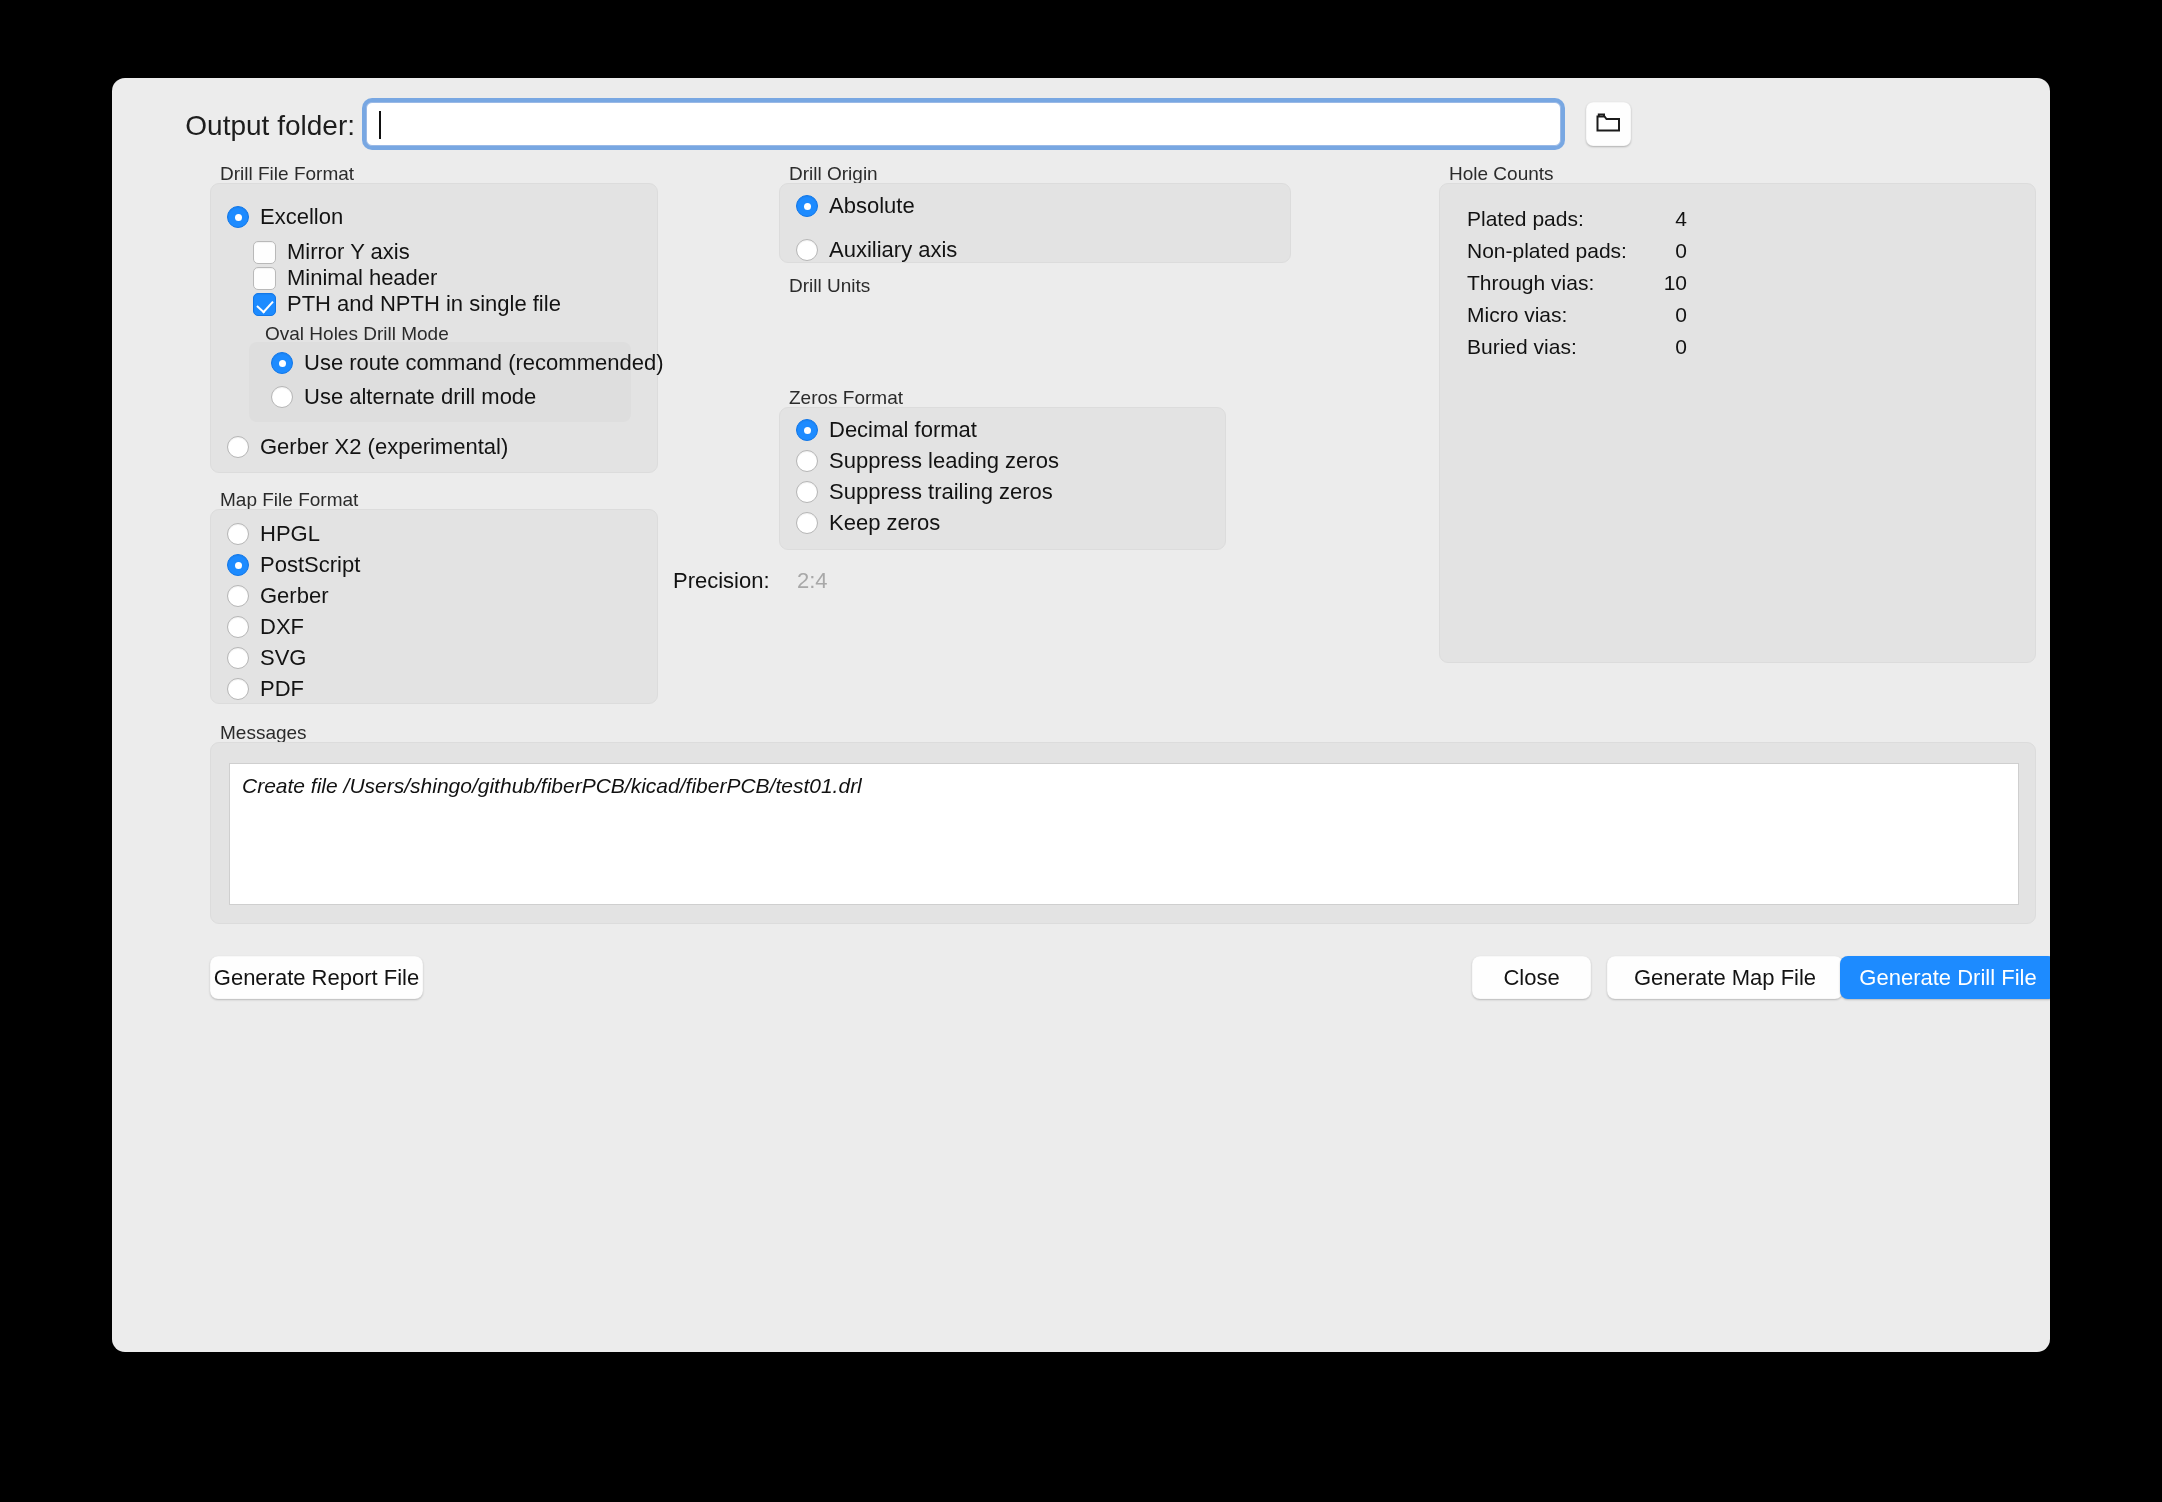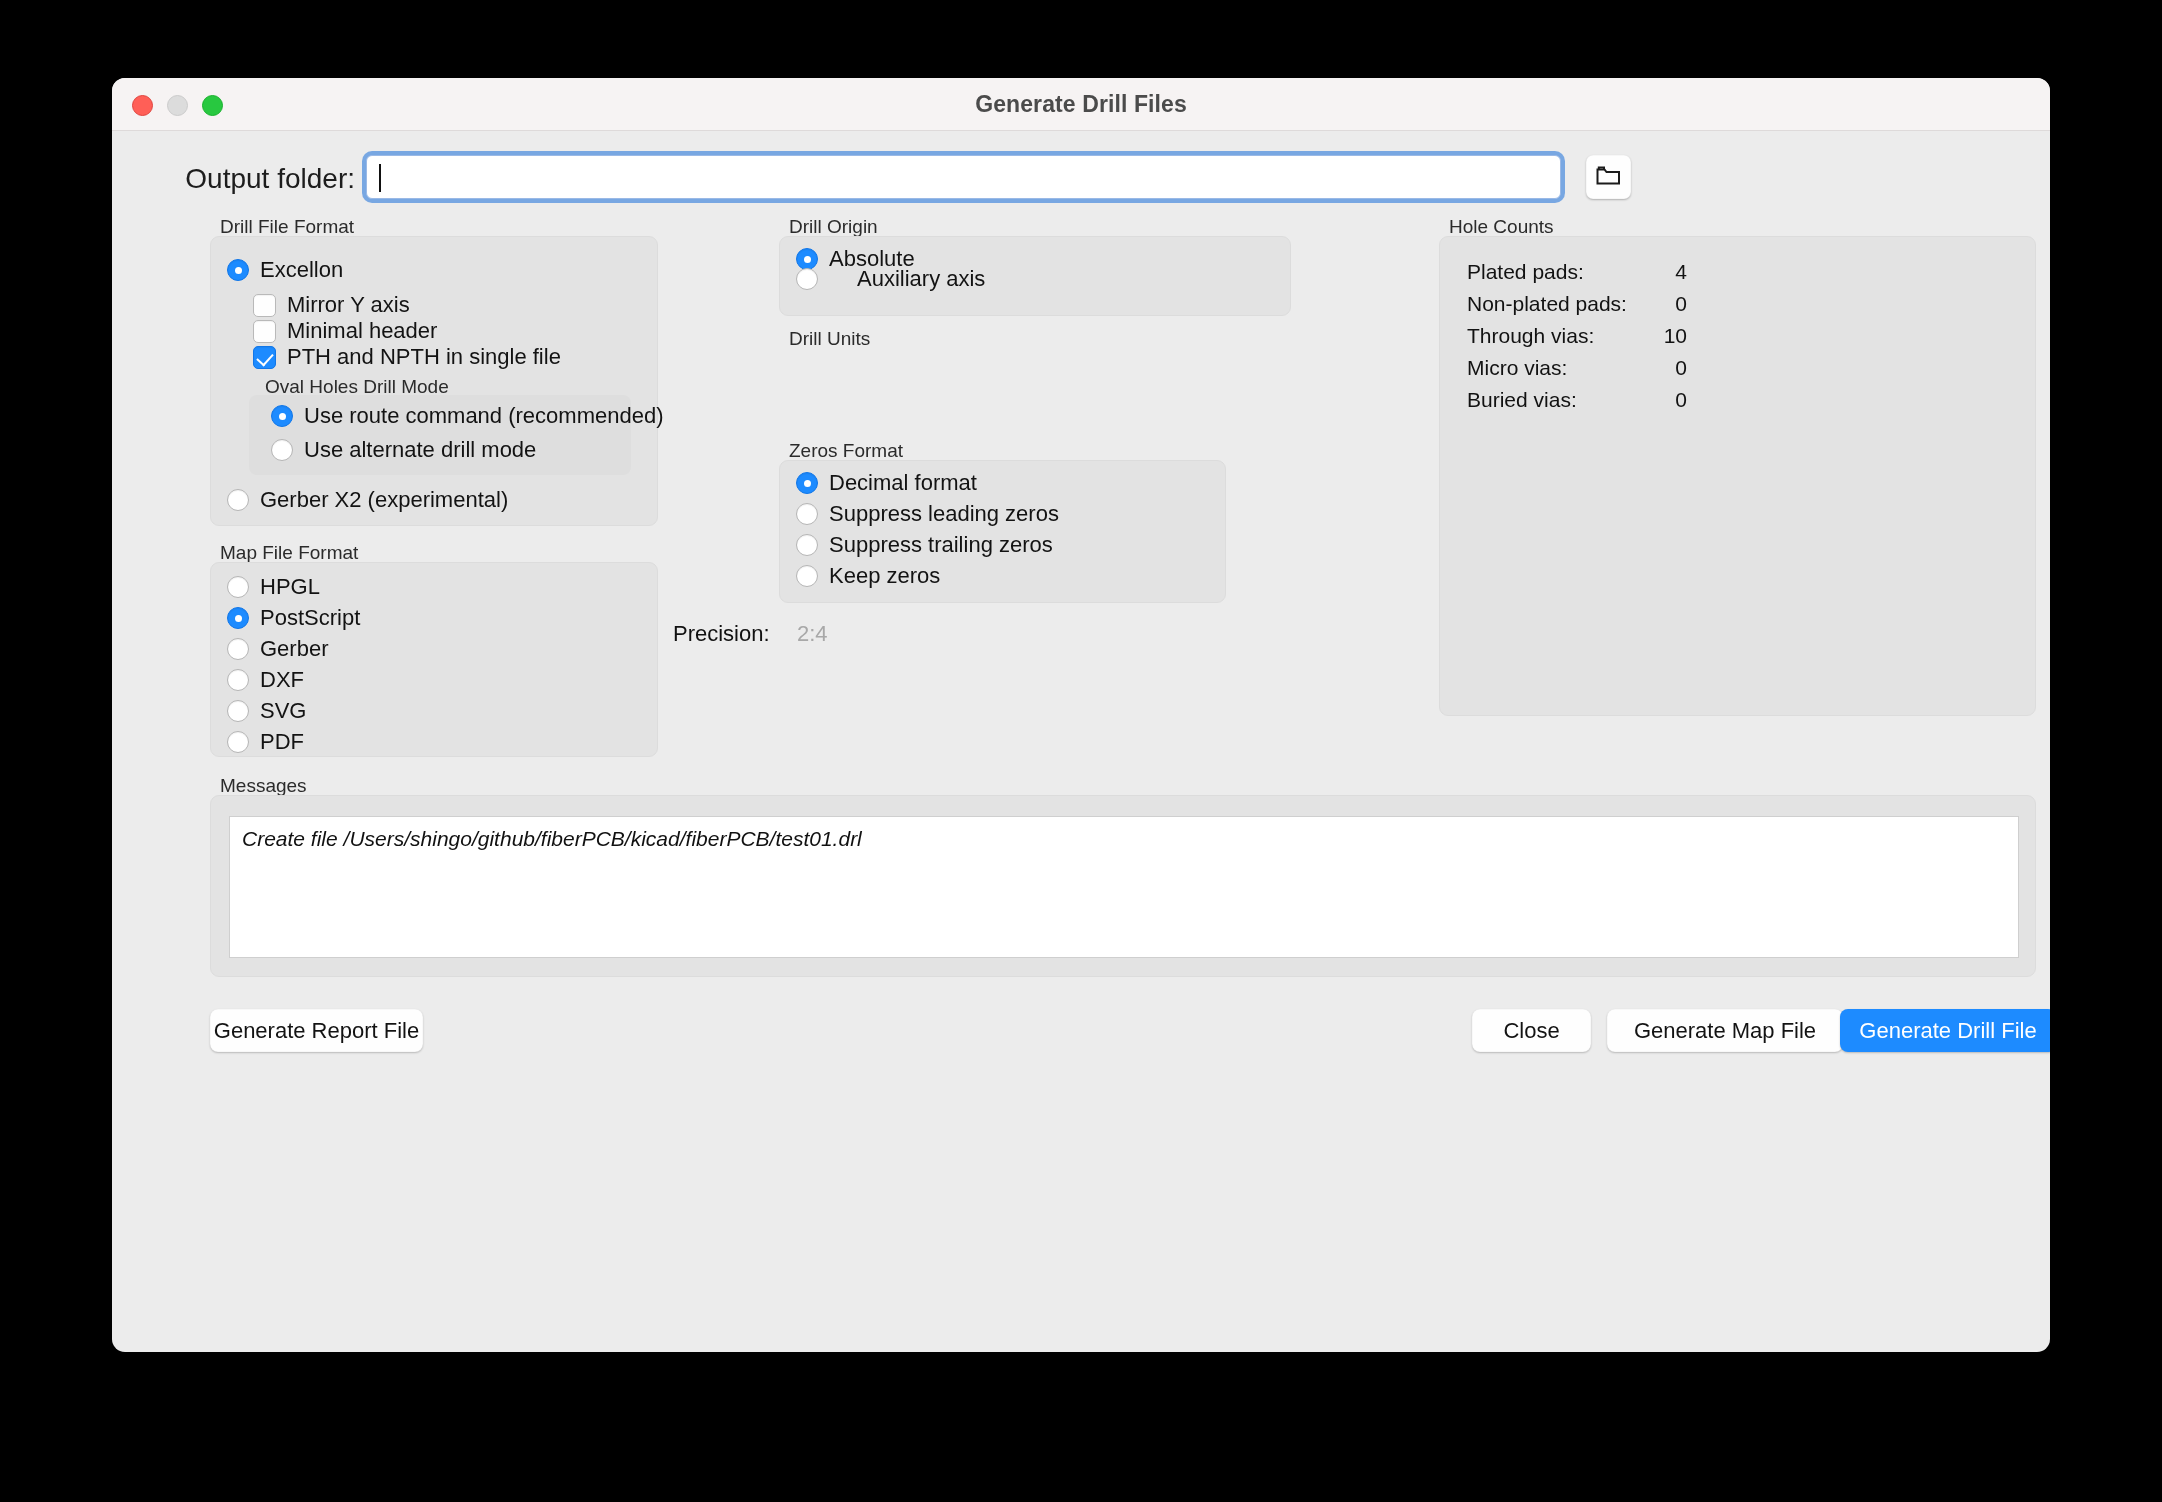--- a/index.html
+++ b/index.html
@@ -175,28 +175,20 @@
   .btn.primary {
     background: #1d8bff; color: #ffffff;
     box-shadow: 0 1px 2px rgba(0,0,0,0.22);
   }
 </style>
 </head>
 <body>
 
 <div id="window">
 
-  <div id="titlebar">
-    <div id="traffic">
-      <div class="light red"></div>
-      <div class="light gray"></div>
-      <div class="light green"></div>
-    </div>
-    <div id="win-title">Generate Drill Files</div>
-  </div>
 
   <div id="content">
 
     <div id="folder-row">
       <div id="folder-label">Output folder:</div>
       <div id="folder-field-wrap">
         <div id="caret"></div>
         <input id="folder-input" type="text" value="" style="">
       </div>
       <div id="browse-button">
@@ -275,21 +267,21 @@
         <span class="ctl-label">PDF</span>
       </div>
     </div>
 
     <div class="group-title" style="left:677px; top:85px;">Drill Origin</div>
     <div class="group-box" style="left:667px; top:105px; width:512px; height:80px;">
       <div class="row" style="left:16px; top:9px;">
         <span class="radio on"></span>
         <span class="ctl-label">Absolute</span>
       </div>
-      <div class="row" style="left:16px; top:29px;gap:28px;">
+      <div class="row" style="left:16px; top:53px;">
         <span class="radio"></span>
         <span class="ctl-label">Auxiliary axis</span>
       </div>
     </div>
 
     <div class="group-title" style="left:677px; top:197px;">Drill Units</div>
 
     <div class="group-title" style="left:677px; top:309px;">Zeros Format</div>
     <div class="group-box" style="left:667px; top:329px; width:447px; height:143px;">
       <div class="row" style="left:16px; top:9px;">

